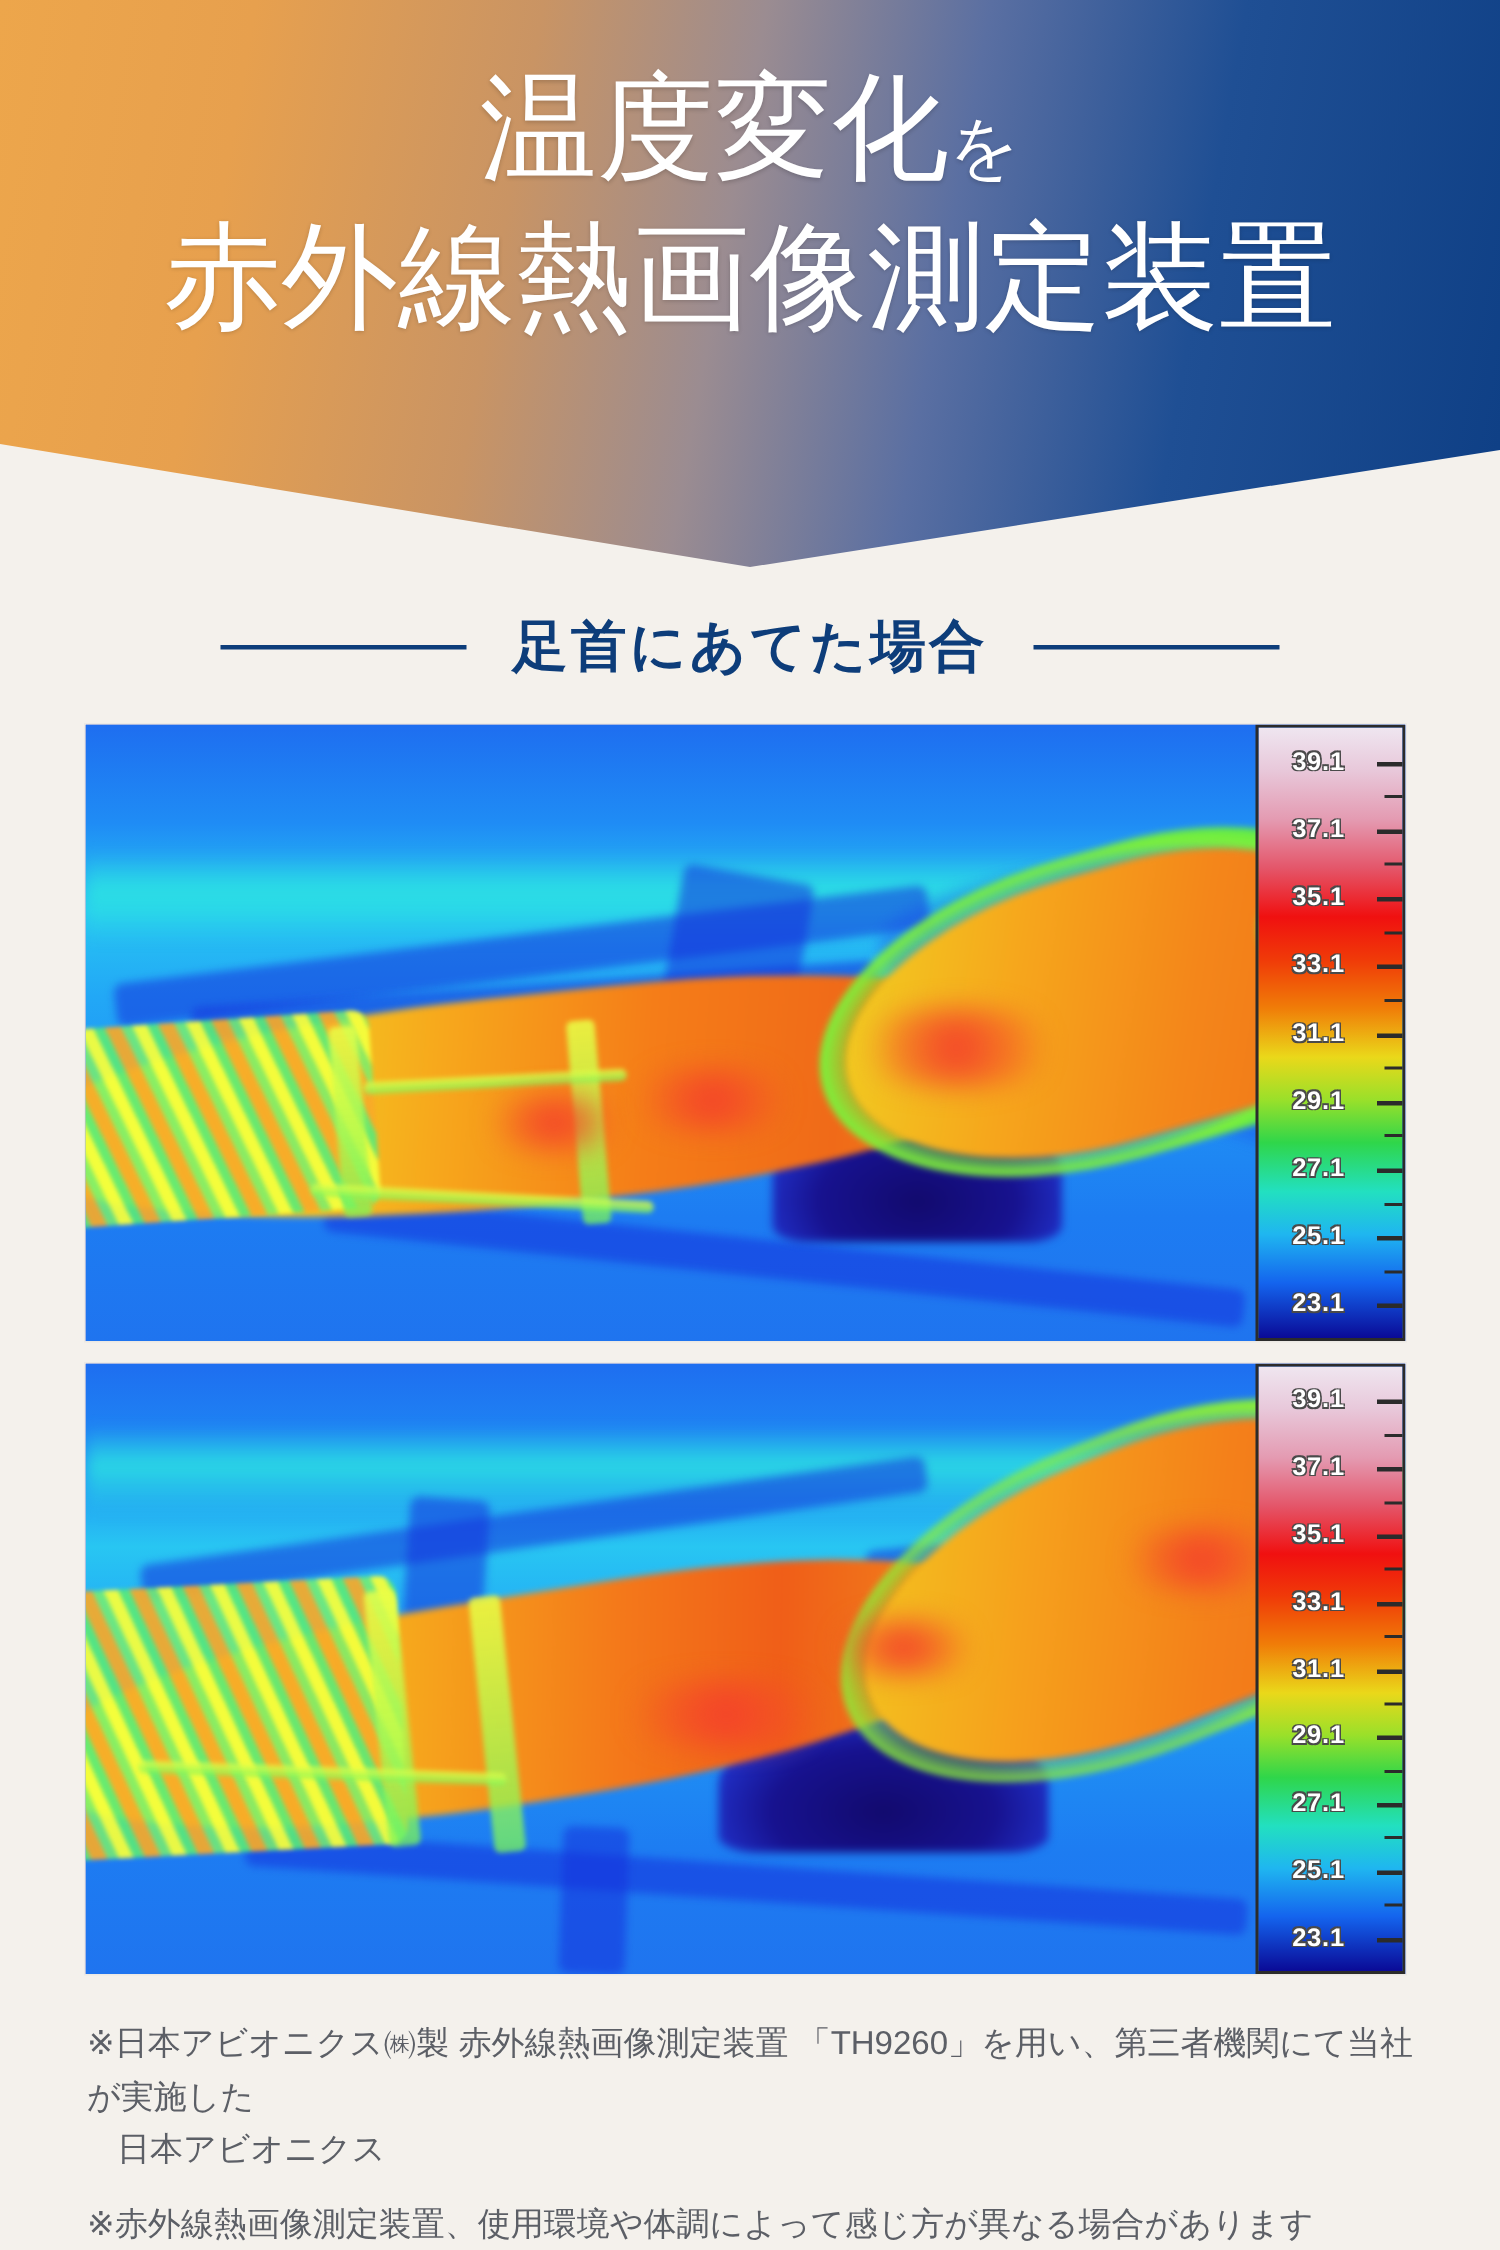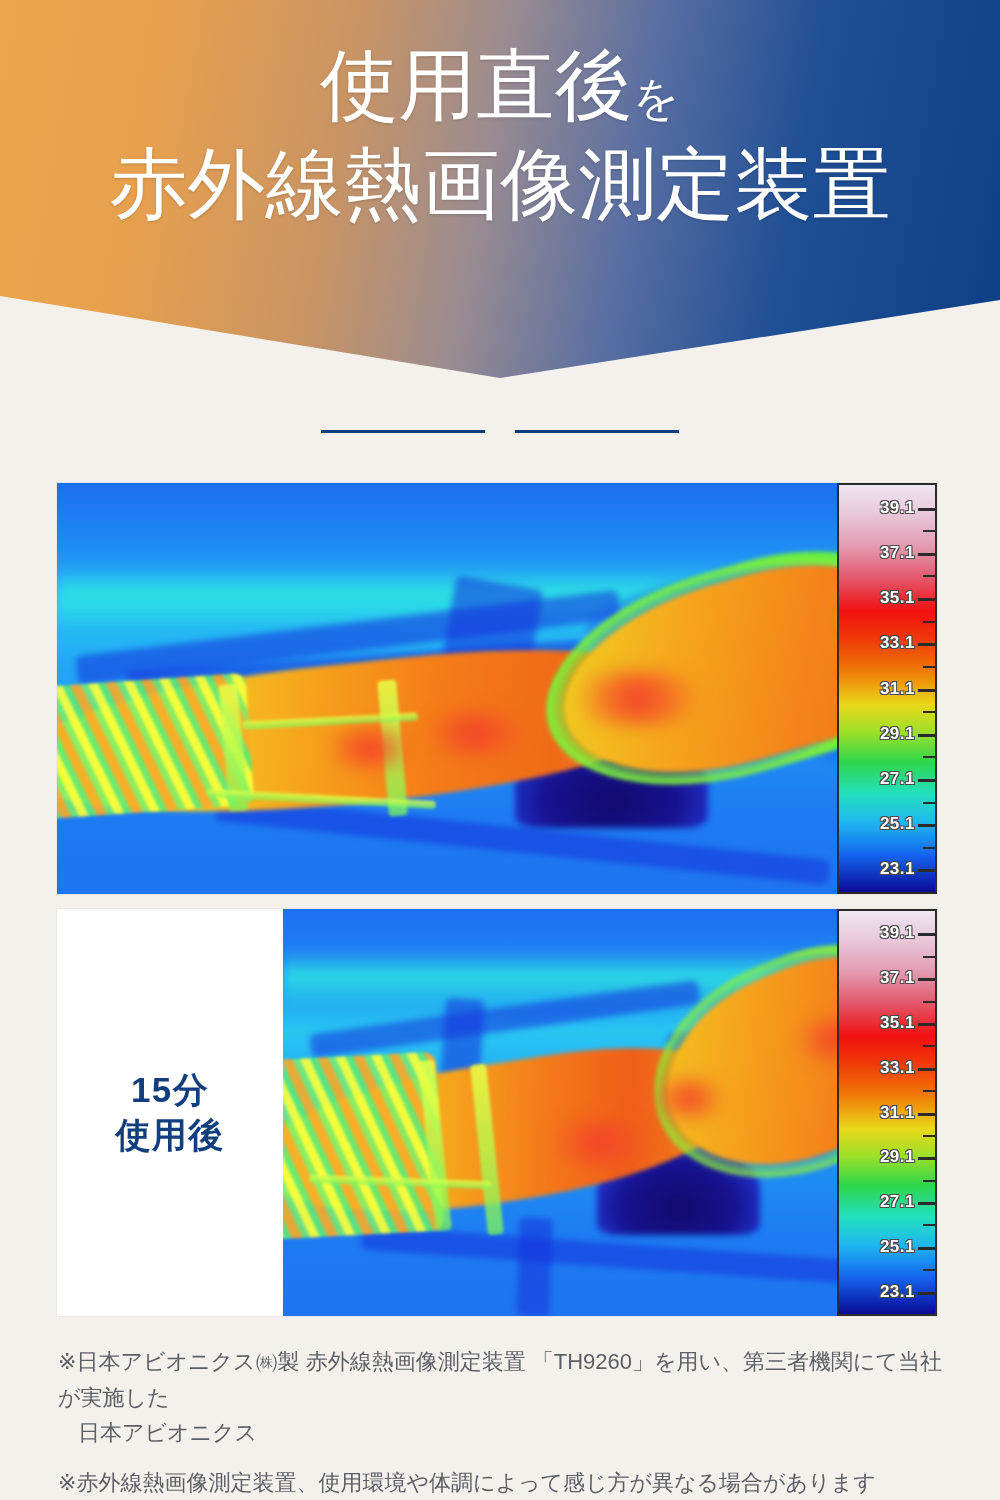--- a/index.html
+++ b/index.html
@@ -166,21 +166,21 @@
       #1464ee 91%,
       #0a0a96 100%);
   }
   .cb-ticks{ position:absolute; inset:0; }
   .cb-tick{
     position:absolute; right:0; width:12px; height:2px; background:#2b2b2b;
   }
   .cb-tick.major{ width:17px; height:3px; }
   .cb-labels{ position:absolute; inset:0; }
   .cb-label{
-    position:absolute; left:4px; width:72px; text-align:right;
+    position:absolute; left:4px; width:72px; text-align:center;
     font-family:"Liberation Sans","DejaVu Sans",sans-serif;
     font-size:17px; font-weight:700; color:#ffffff;
     text-shadow:
       -1px -1px 0 #4a4a4a, 1px -1px 0 #4a4a4a,
       -1px  1px 0 #4a4a4a, 1px  1px 0 #4a4a4a;
     transform:translateY(-50%);
     letter-spacing:.5px;
   }
 
   
@@ -192,26 +192,27 @@
   .note{ margin-bottom:14px; }
   .note-indent{ display:block; padding-left:20px; }
 </style>
 </head>
 <body>
 
 <div id="page">
 
   <div id="hero"></div>
   <div id="hero-title">
-    <span class="hl1"><span>使用直後</span><span class="sm">を</span></span>
+    <span class="hl1"><span>温度変化</span><span class="sm">を</span></span>
     <span class="hl2">赤外線熱画像測定装置</span>
   </div>
 
   <div id="section-head">
     <span class="rule"></span>
+    <span id="section-title">足首にあてた場合</span>
     <span class="rule"></span>
   </div>
 
   <div class="panel" id="panel-1">
     <div class="thermal-wrap">
       <div class="thermal">
         <div class="bg-base"></div>
         <div class="bg-band"></div>
 
         <div class="sheet" style="left:2%;top:34%;width:62%;height:7%;transform:rotate(-7deg);"></div>
@@ -269,26 +270,20 @@
             <div class="cb-label" style="top: 61.1111%;">29.1</div>
             <div class="cb-label" style="top: 72.2222%;">27.1</div>
             <div class="cb-label" style="top: 83.3333%;">25.1</div>
             <div class="cb-label" style="top: 94.4444%;">23.1</div>
           </div>
       </div>
     </div>
   </div>
 
   <div class="panel" id="panel-2">
-    <div class="panel-label">
-      <span>
-        <span class="two-line">15分</span>
-        <span class="two-line">使用後</span>
-      </span>
-    </div>
     <div class="thermal-wrap">
       <div class="thermal">
         <div class="bg-base"></div>
         <div class="bg-band" style="top:42px;"></div>
 
         <div class="sheet" style="left:4%;top:24%;width:60%;height:6%;transform:rotate(-8deg);"></div>
         <div class="sheet" style="left:24%;top:22%;width:6%;height:42%;transform:rotate(4deg);"></div>
         <div class="sheet" style="left:60%;top:30%;width:6%;height:40%;transform:rotate(-6deg);"></div>
         <div class="sheet2" style="left:70%;top:30%;width:30%;height:24%;border-radius:30%;transform:rotate(14deg);"></div>
         <div class="sheet" style="left:12%;top:82%;width:76%;height:6%;transform:rotate(4deg);"></div>

